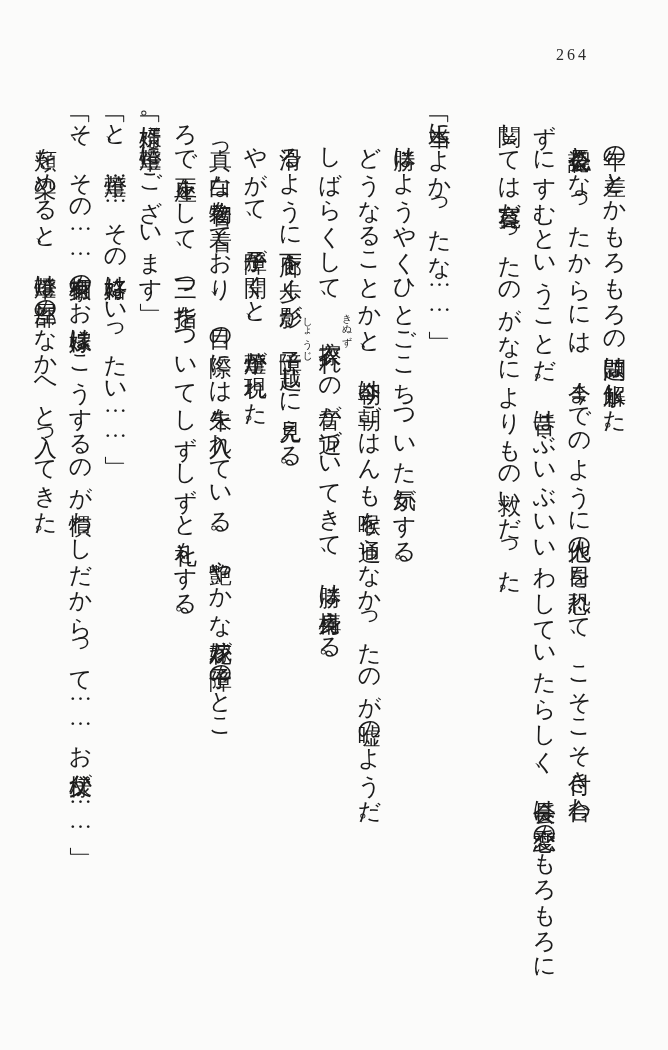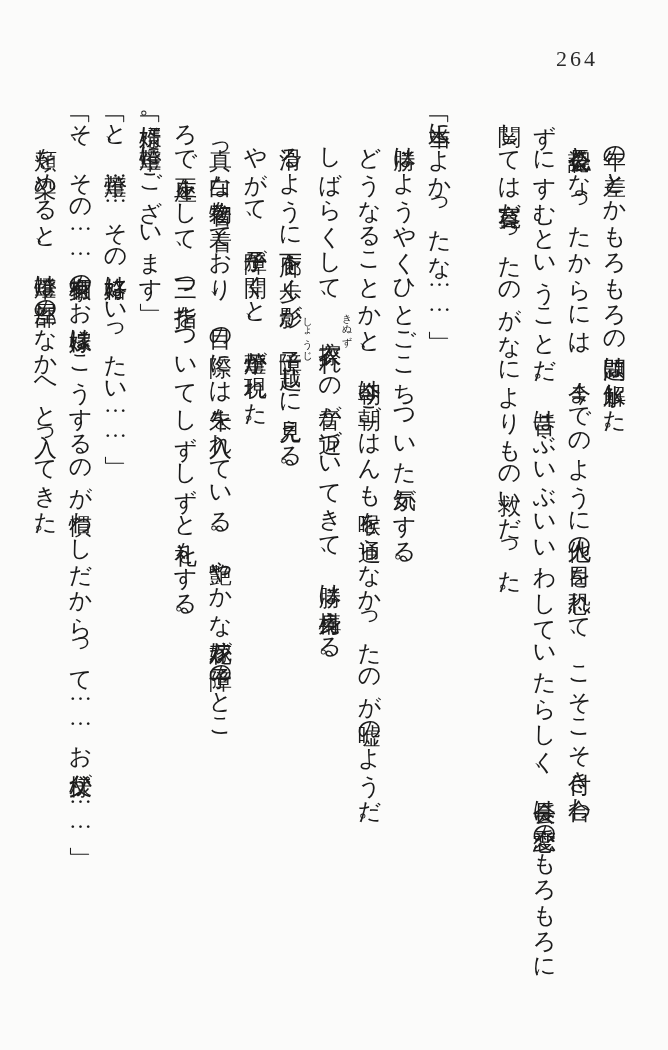--- a/index.html
+++ b/index.html
@@ -16,21 +16,21 @@
   .page {
     position: relative;
     width: 668px;
     height: 1050px;
     background: #fbfbfa;
   }
   .page-number {
     position: absolute;
     top: 46px;
     left: 556px;
-    font-size: 22px;
+    font-size: 16px;
     letter-spacing: 3px;
     color: #2b2b2b;
   }
   .text-block {
     position: absolute;
     top: 108px;
     right: 36px;
     height: 892px;
     writing-mode: vertical-rl;
     -webkit-writing-mode: vertical-rl;

